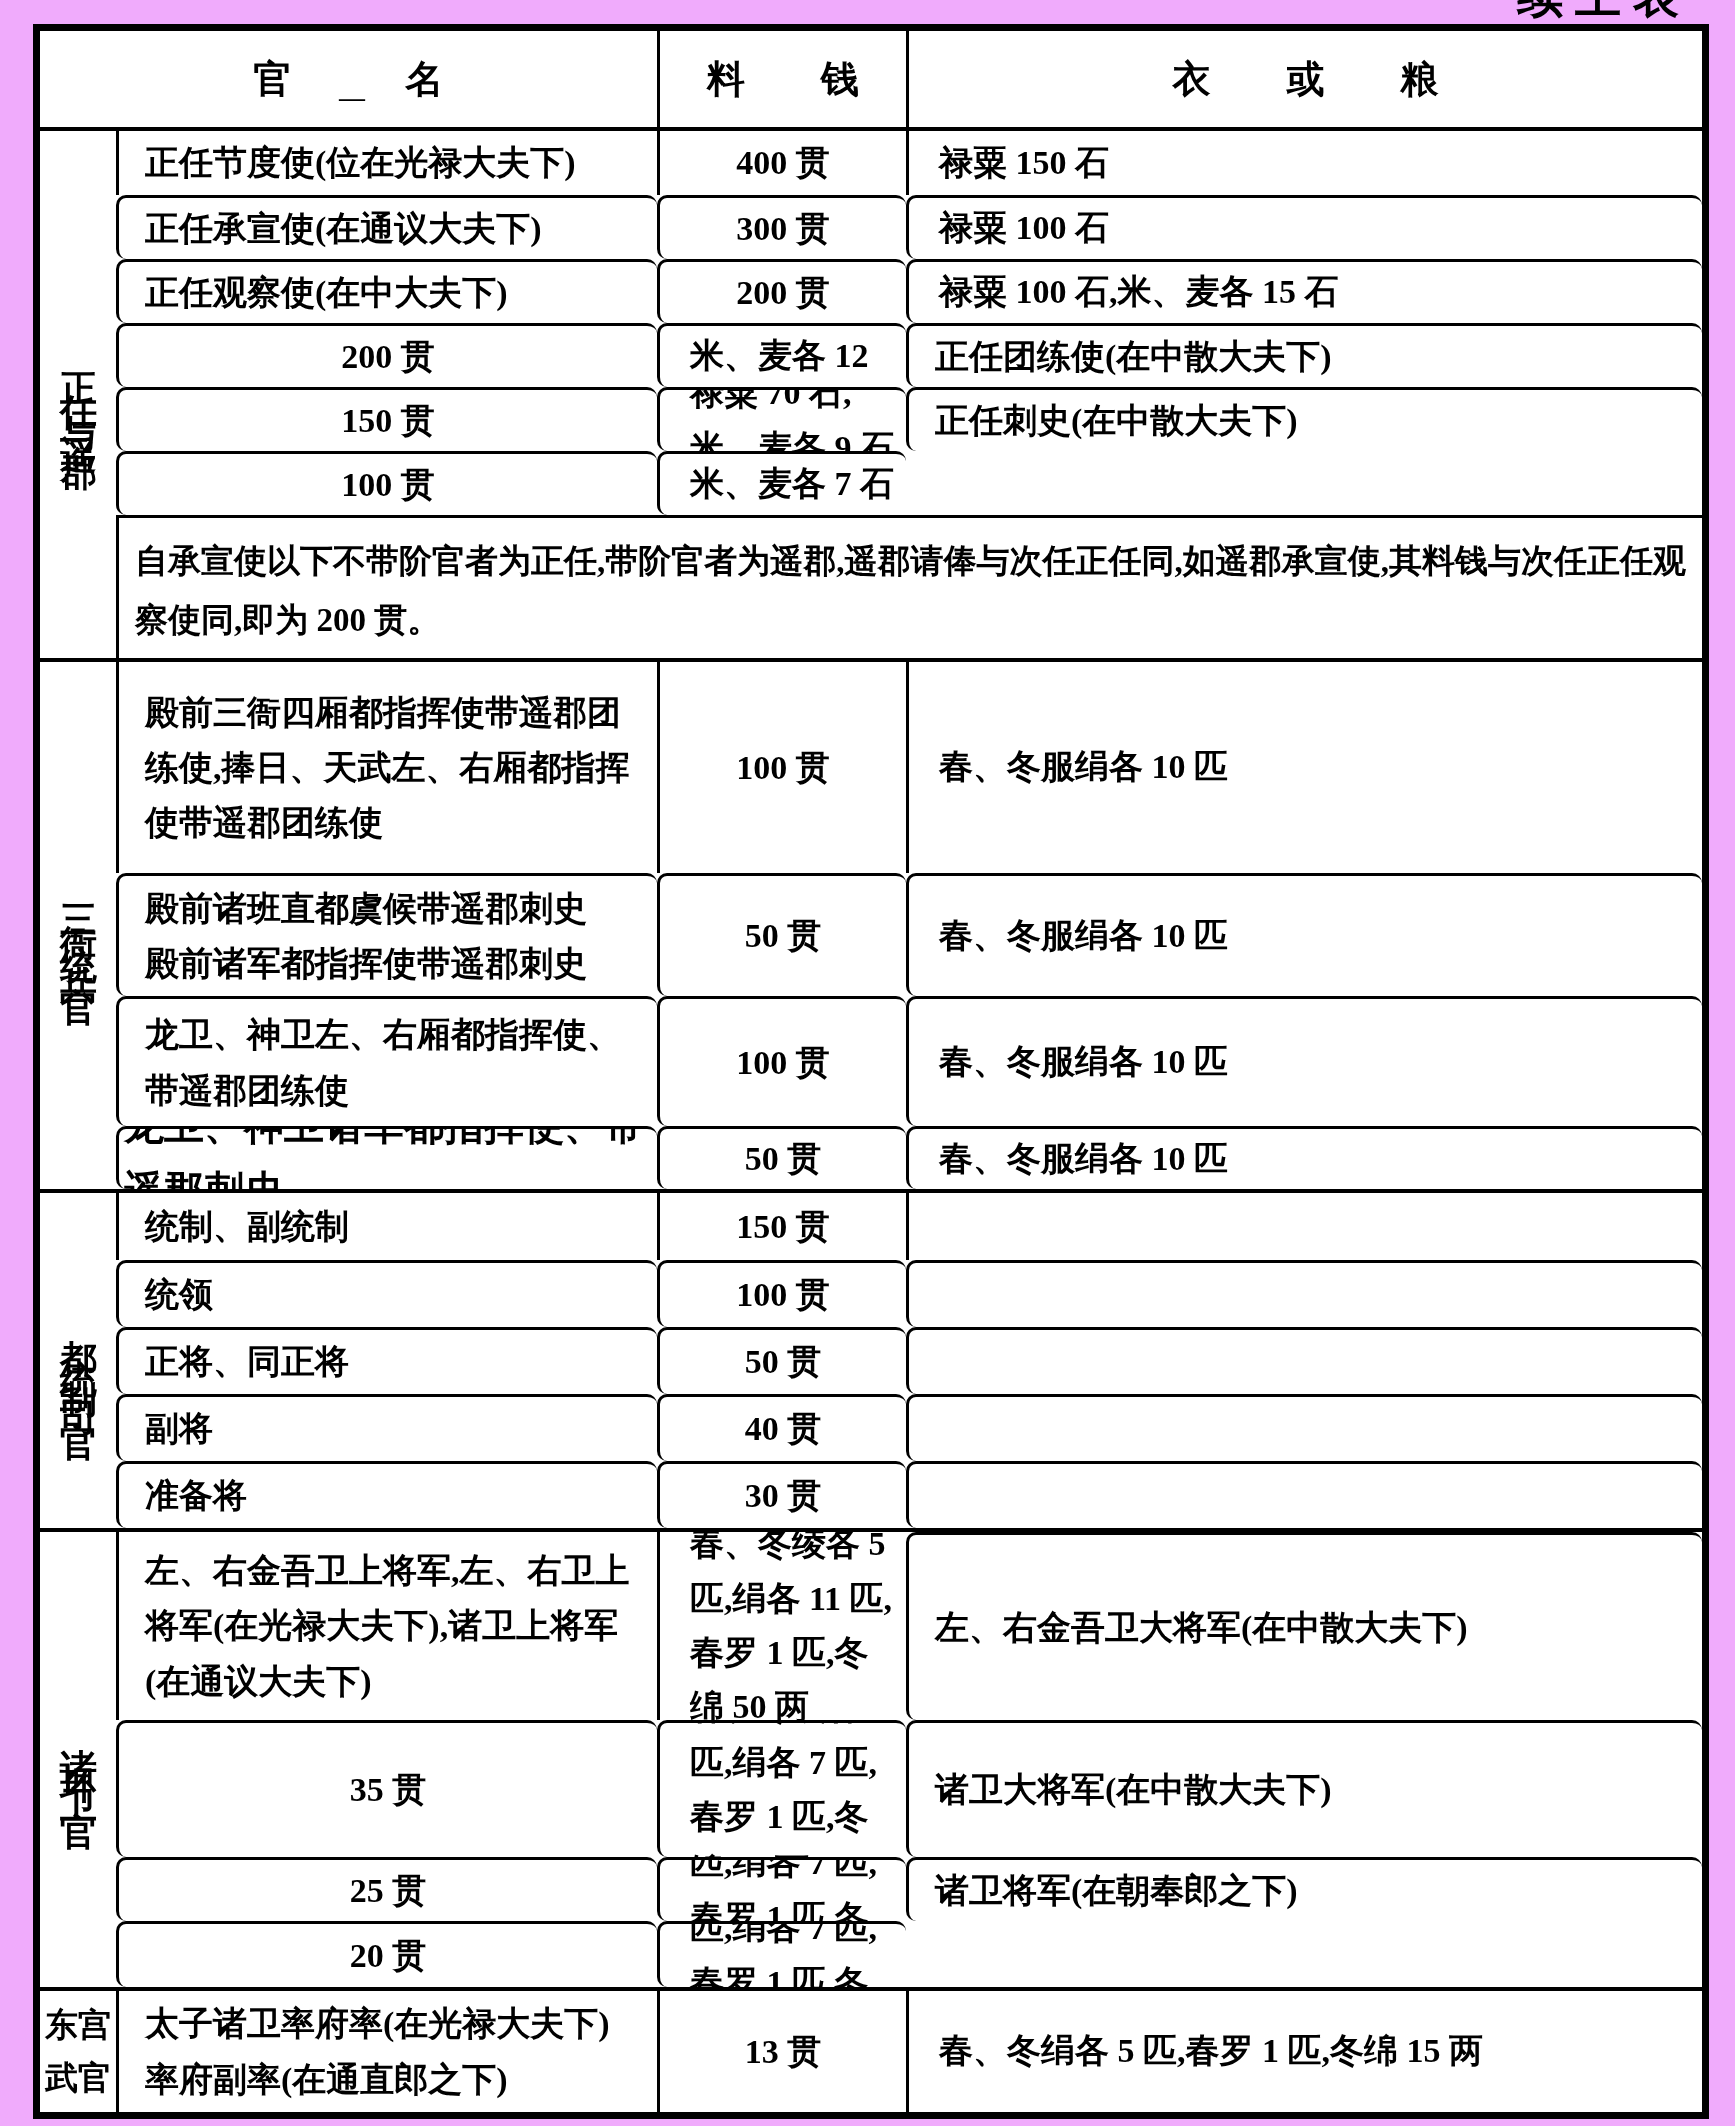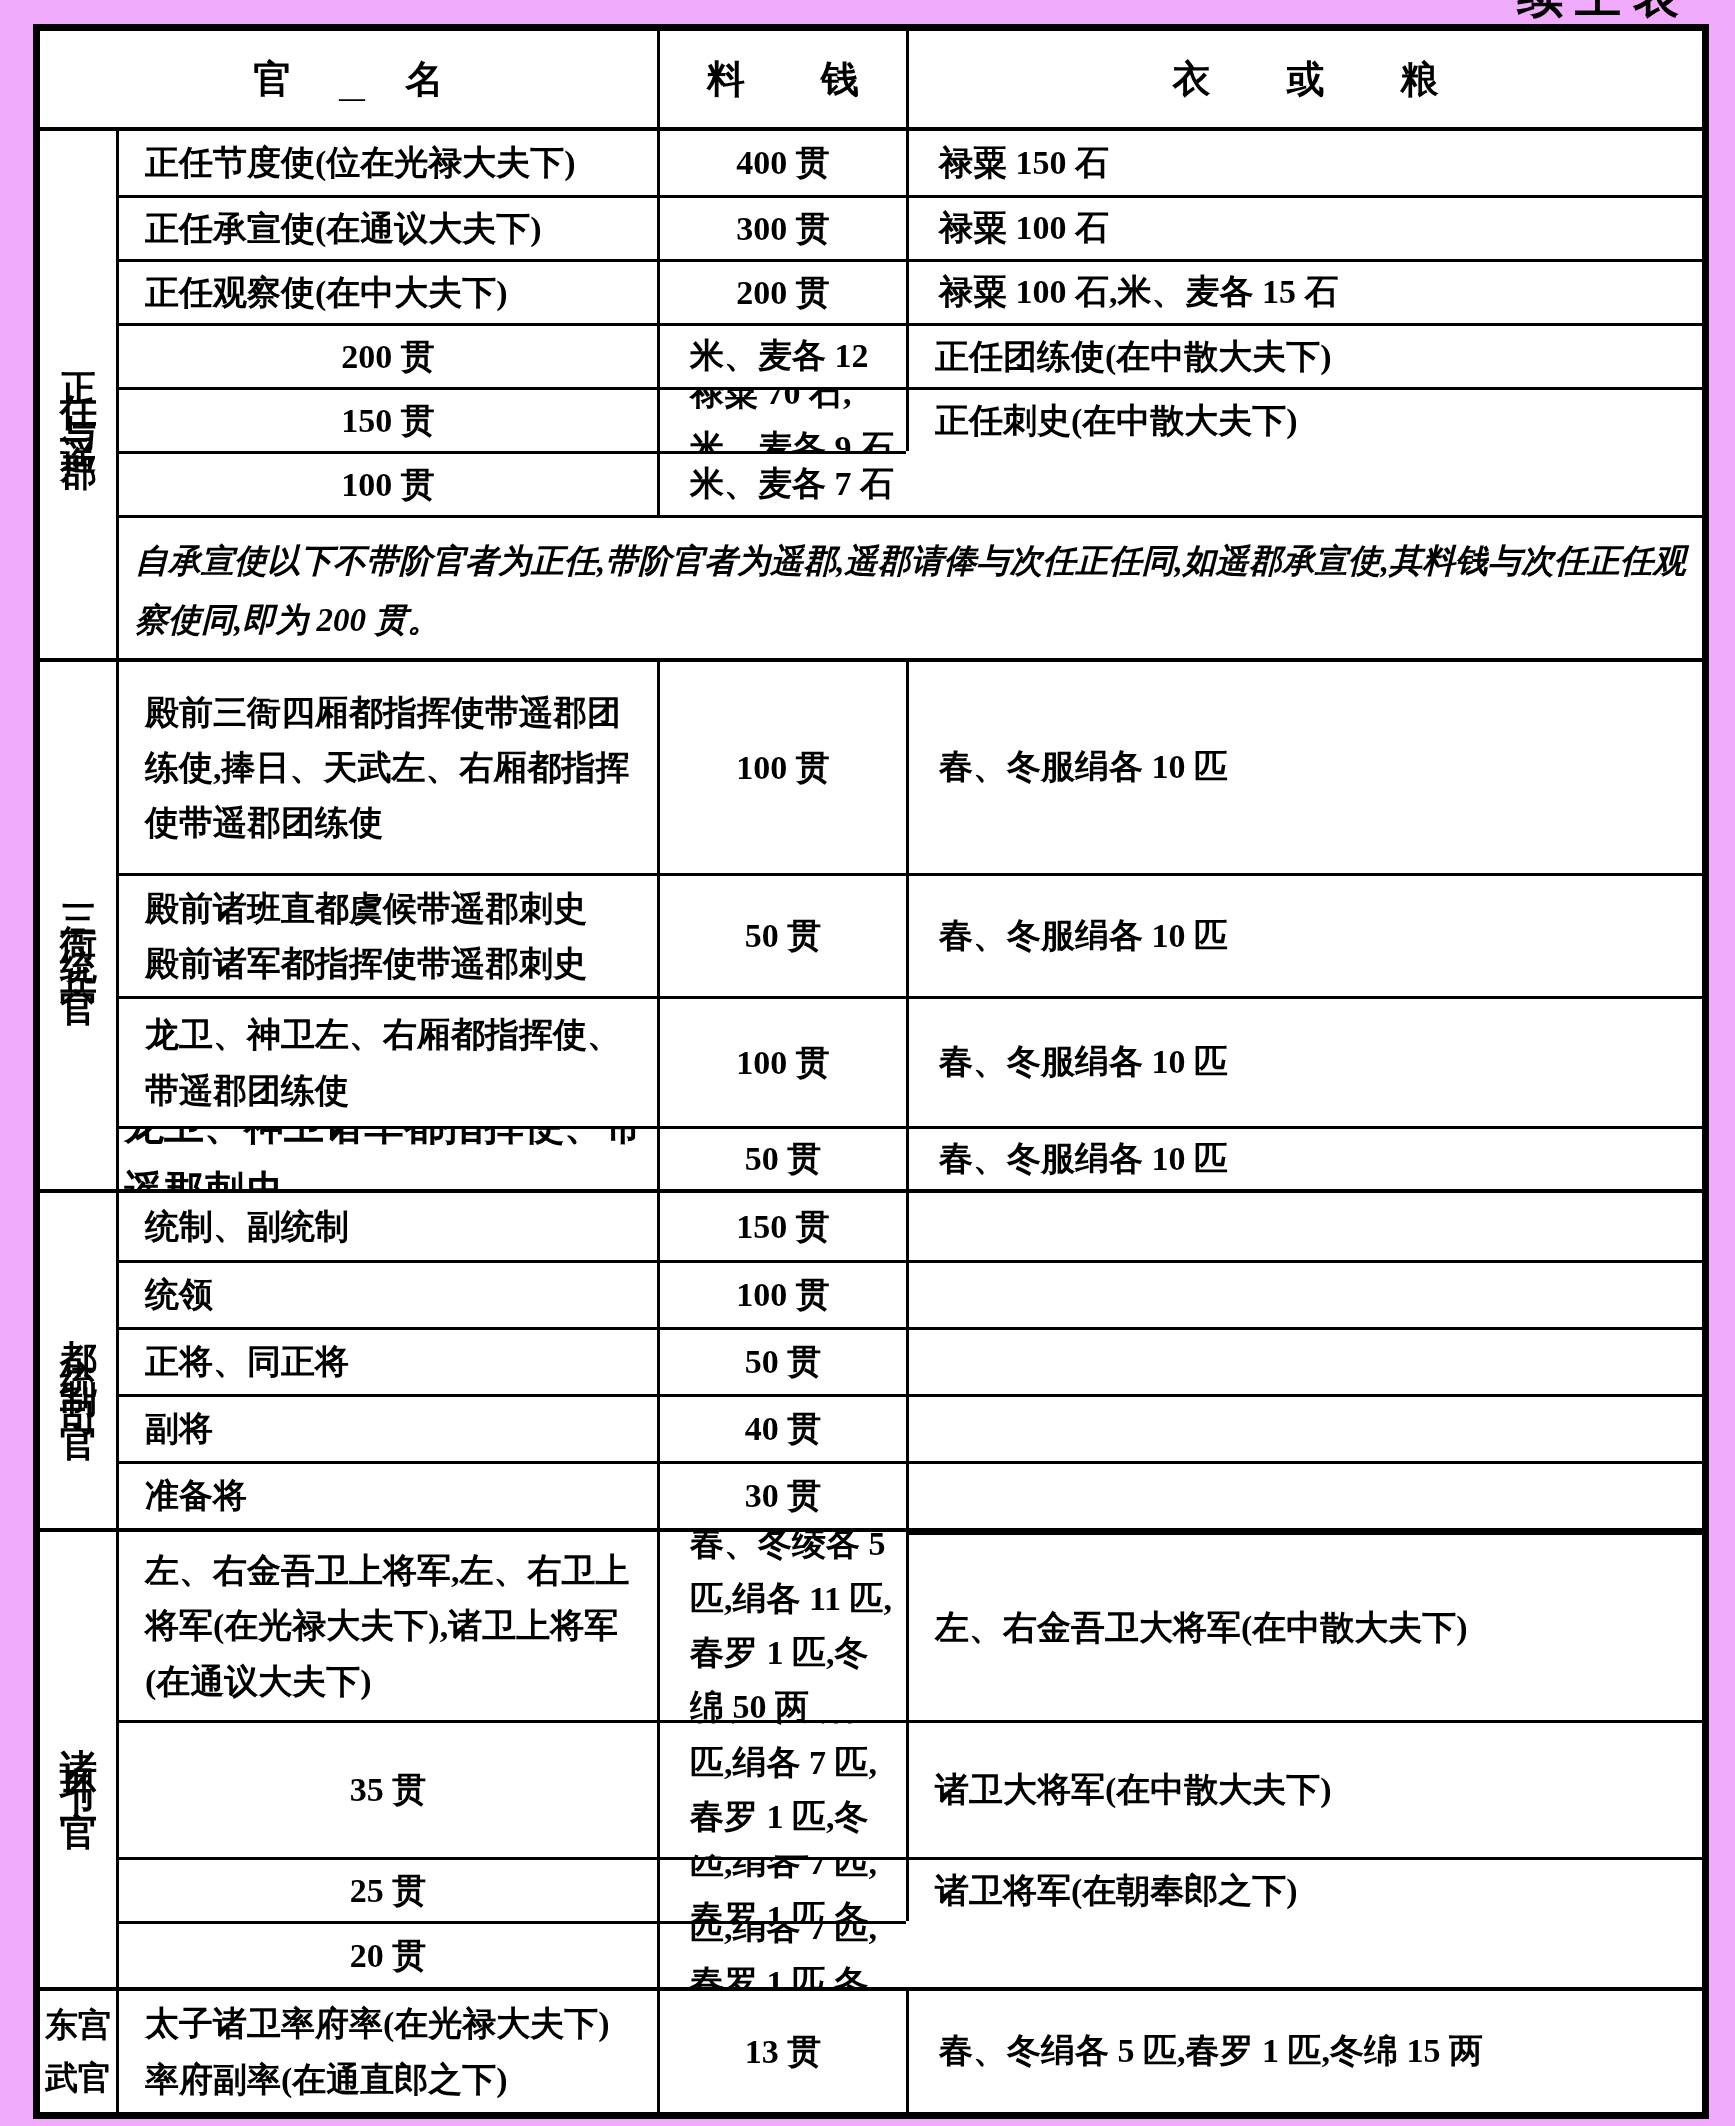--- a/index.html
+++ b/index.html
@@ -65,28 +65,27 @@
     font-size:34px;
     overflow:hidden;
   }
   .name {
     padding-left:26px; padding-right:8px;
     white-space:pre-line; line-height:1.62;
   }
   .tight { font-size:40px; padding-left:5px; padding-right:2px; }
   .sal { justify-content:center; }
   .cloth { padding-left:30px; padding-right:12px; line-height:1.6; }
-  .rt { border-top:3px solid #000; }
+  .rt { border-top:3px solid #000;border-radius:10px; }
   .note {
     grid-column:2/5;
     border-left:3px solid #000;
     border-top:3px solid #000;
     font-size:33px; line-height:1.8;
     padding:14px 12px 6px 16px;
-    font-style:italic;
   }
 </style>
 </head>
 <body>
 
 <div class="sheet">
 
   <div class="corner">续上表</div>
 
   <div class="table">

